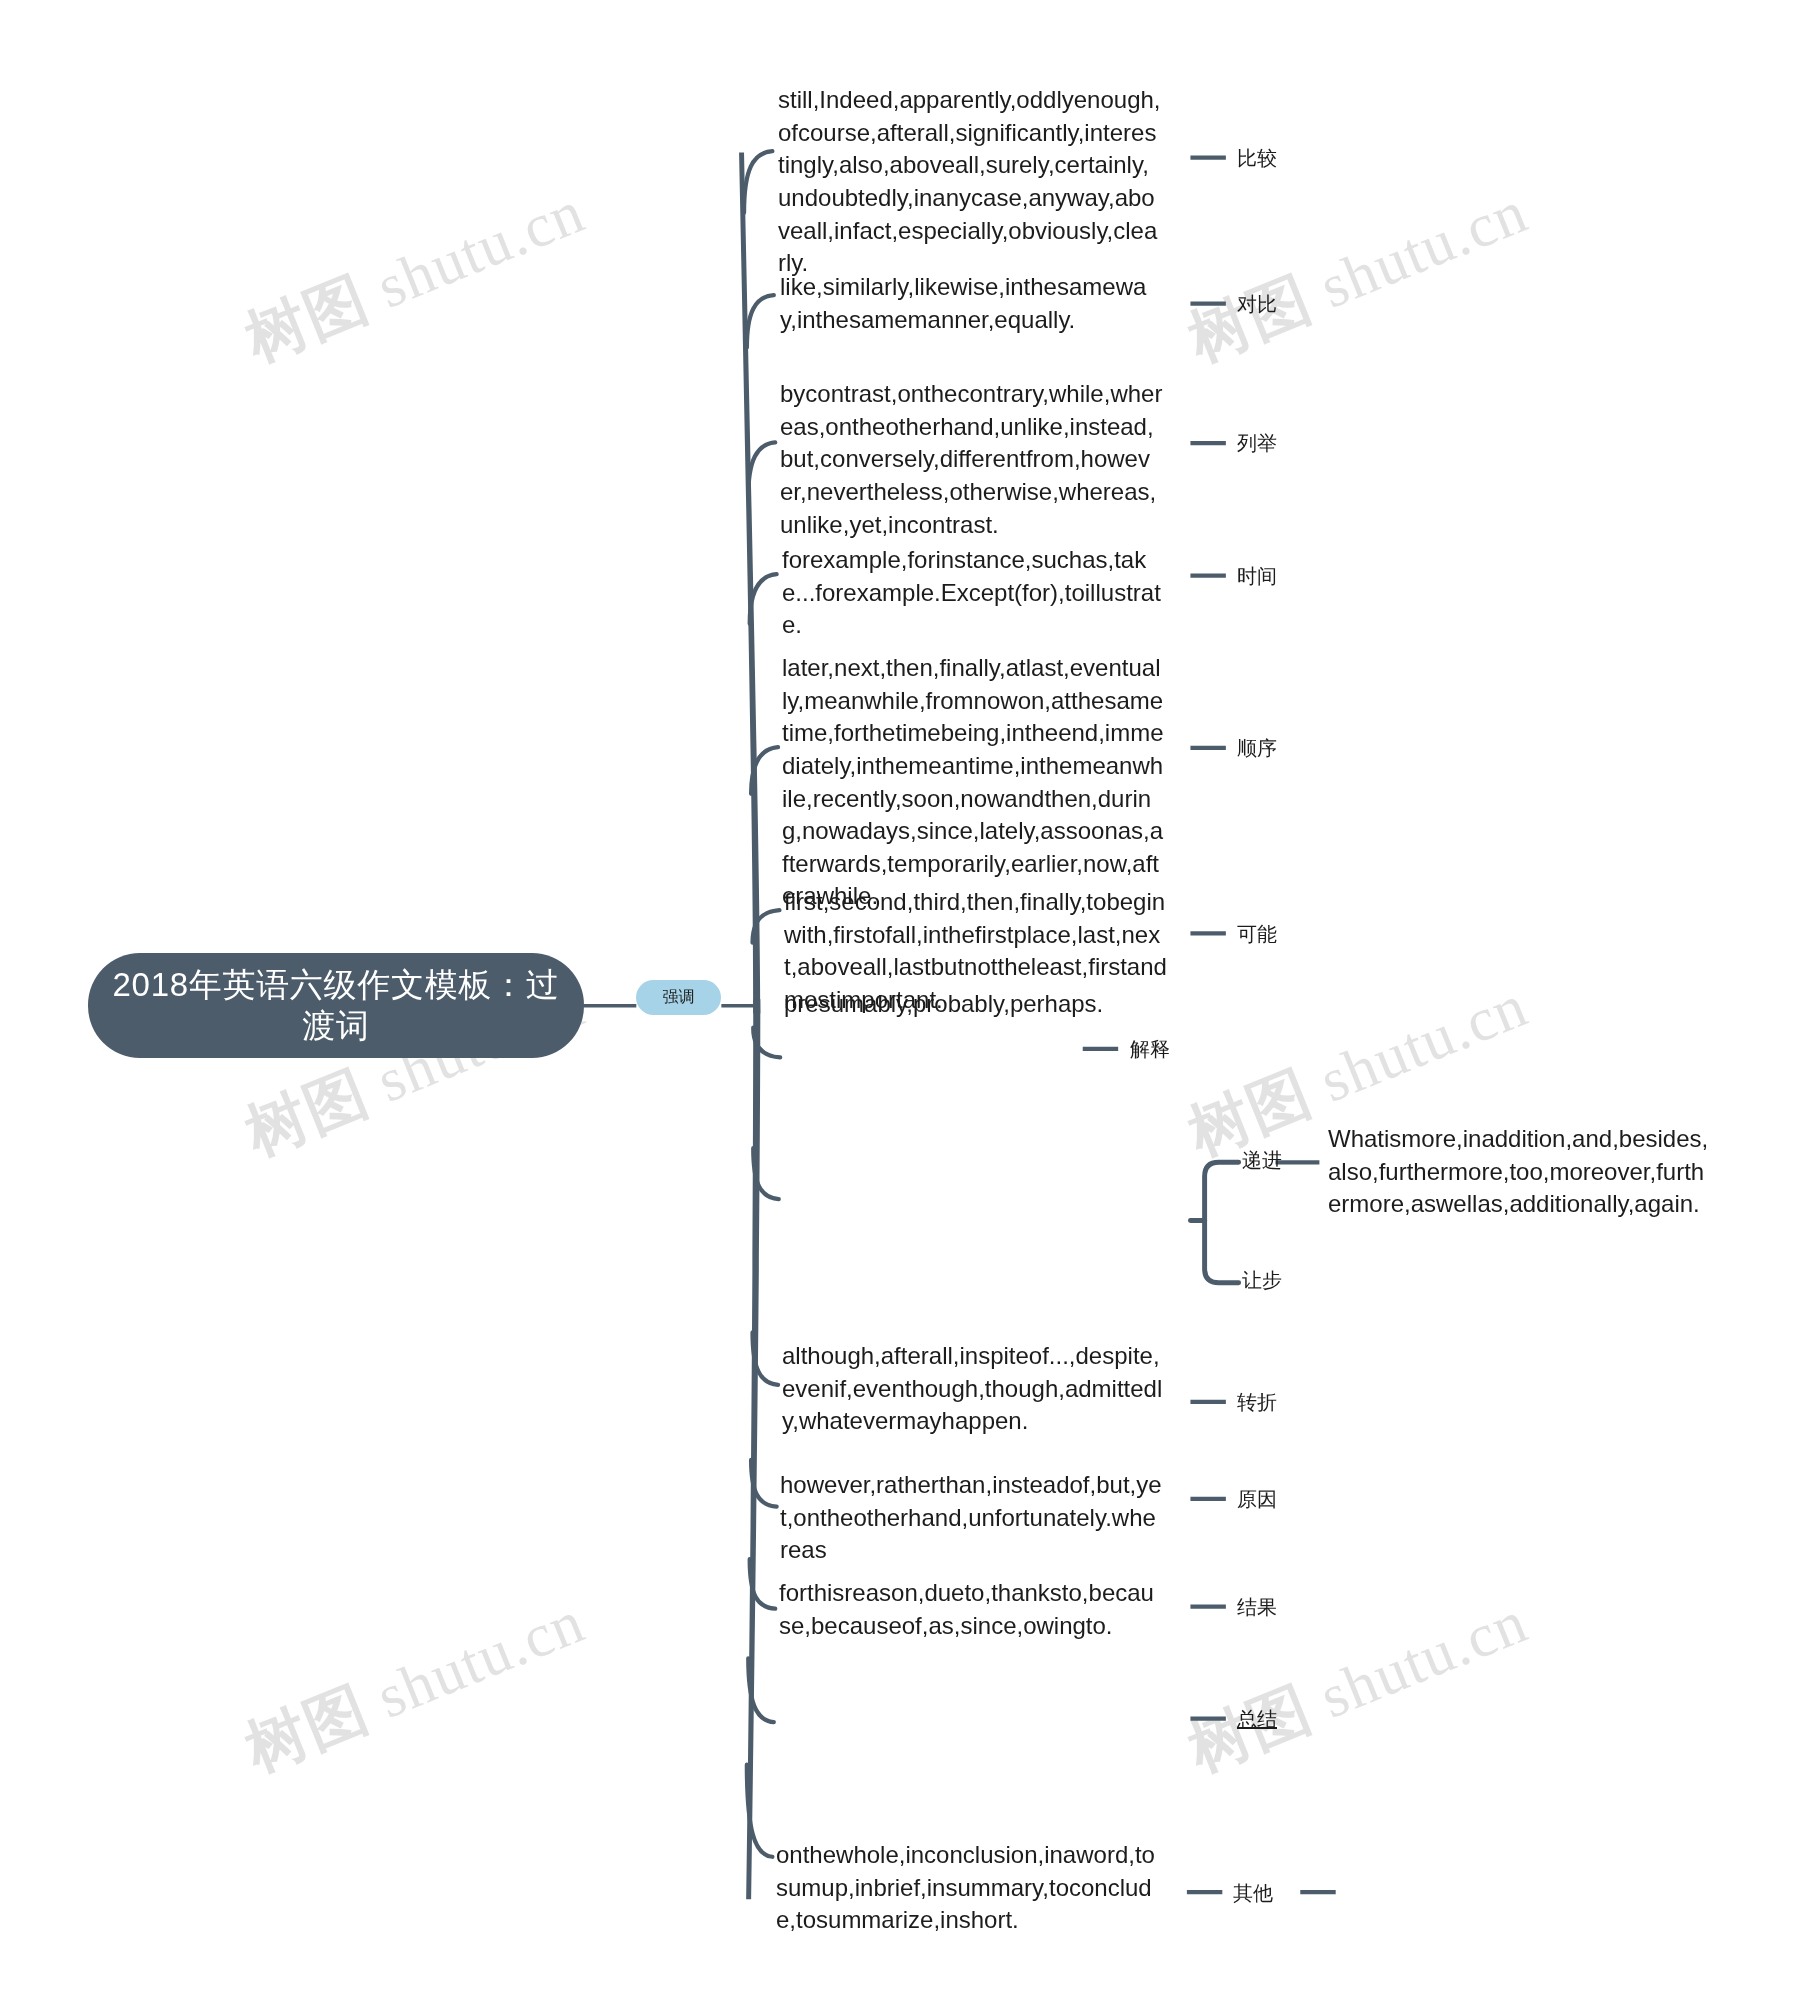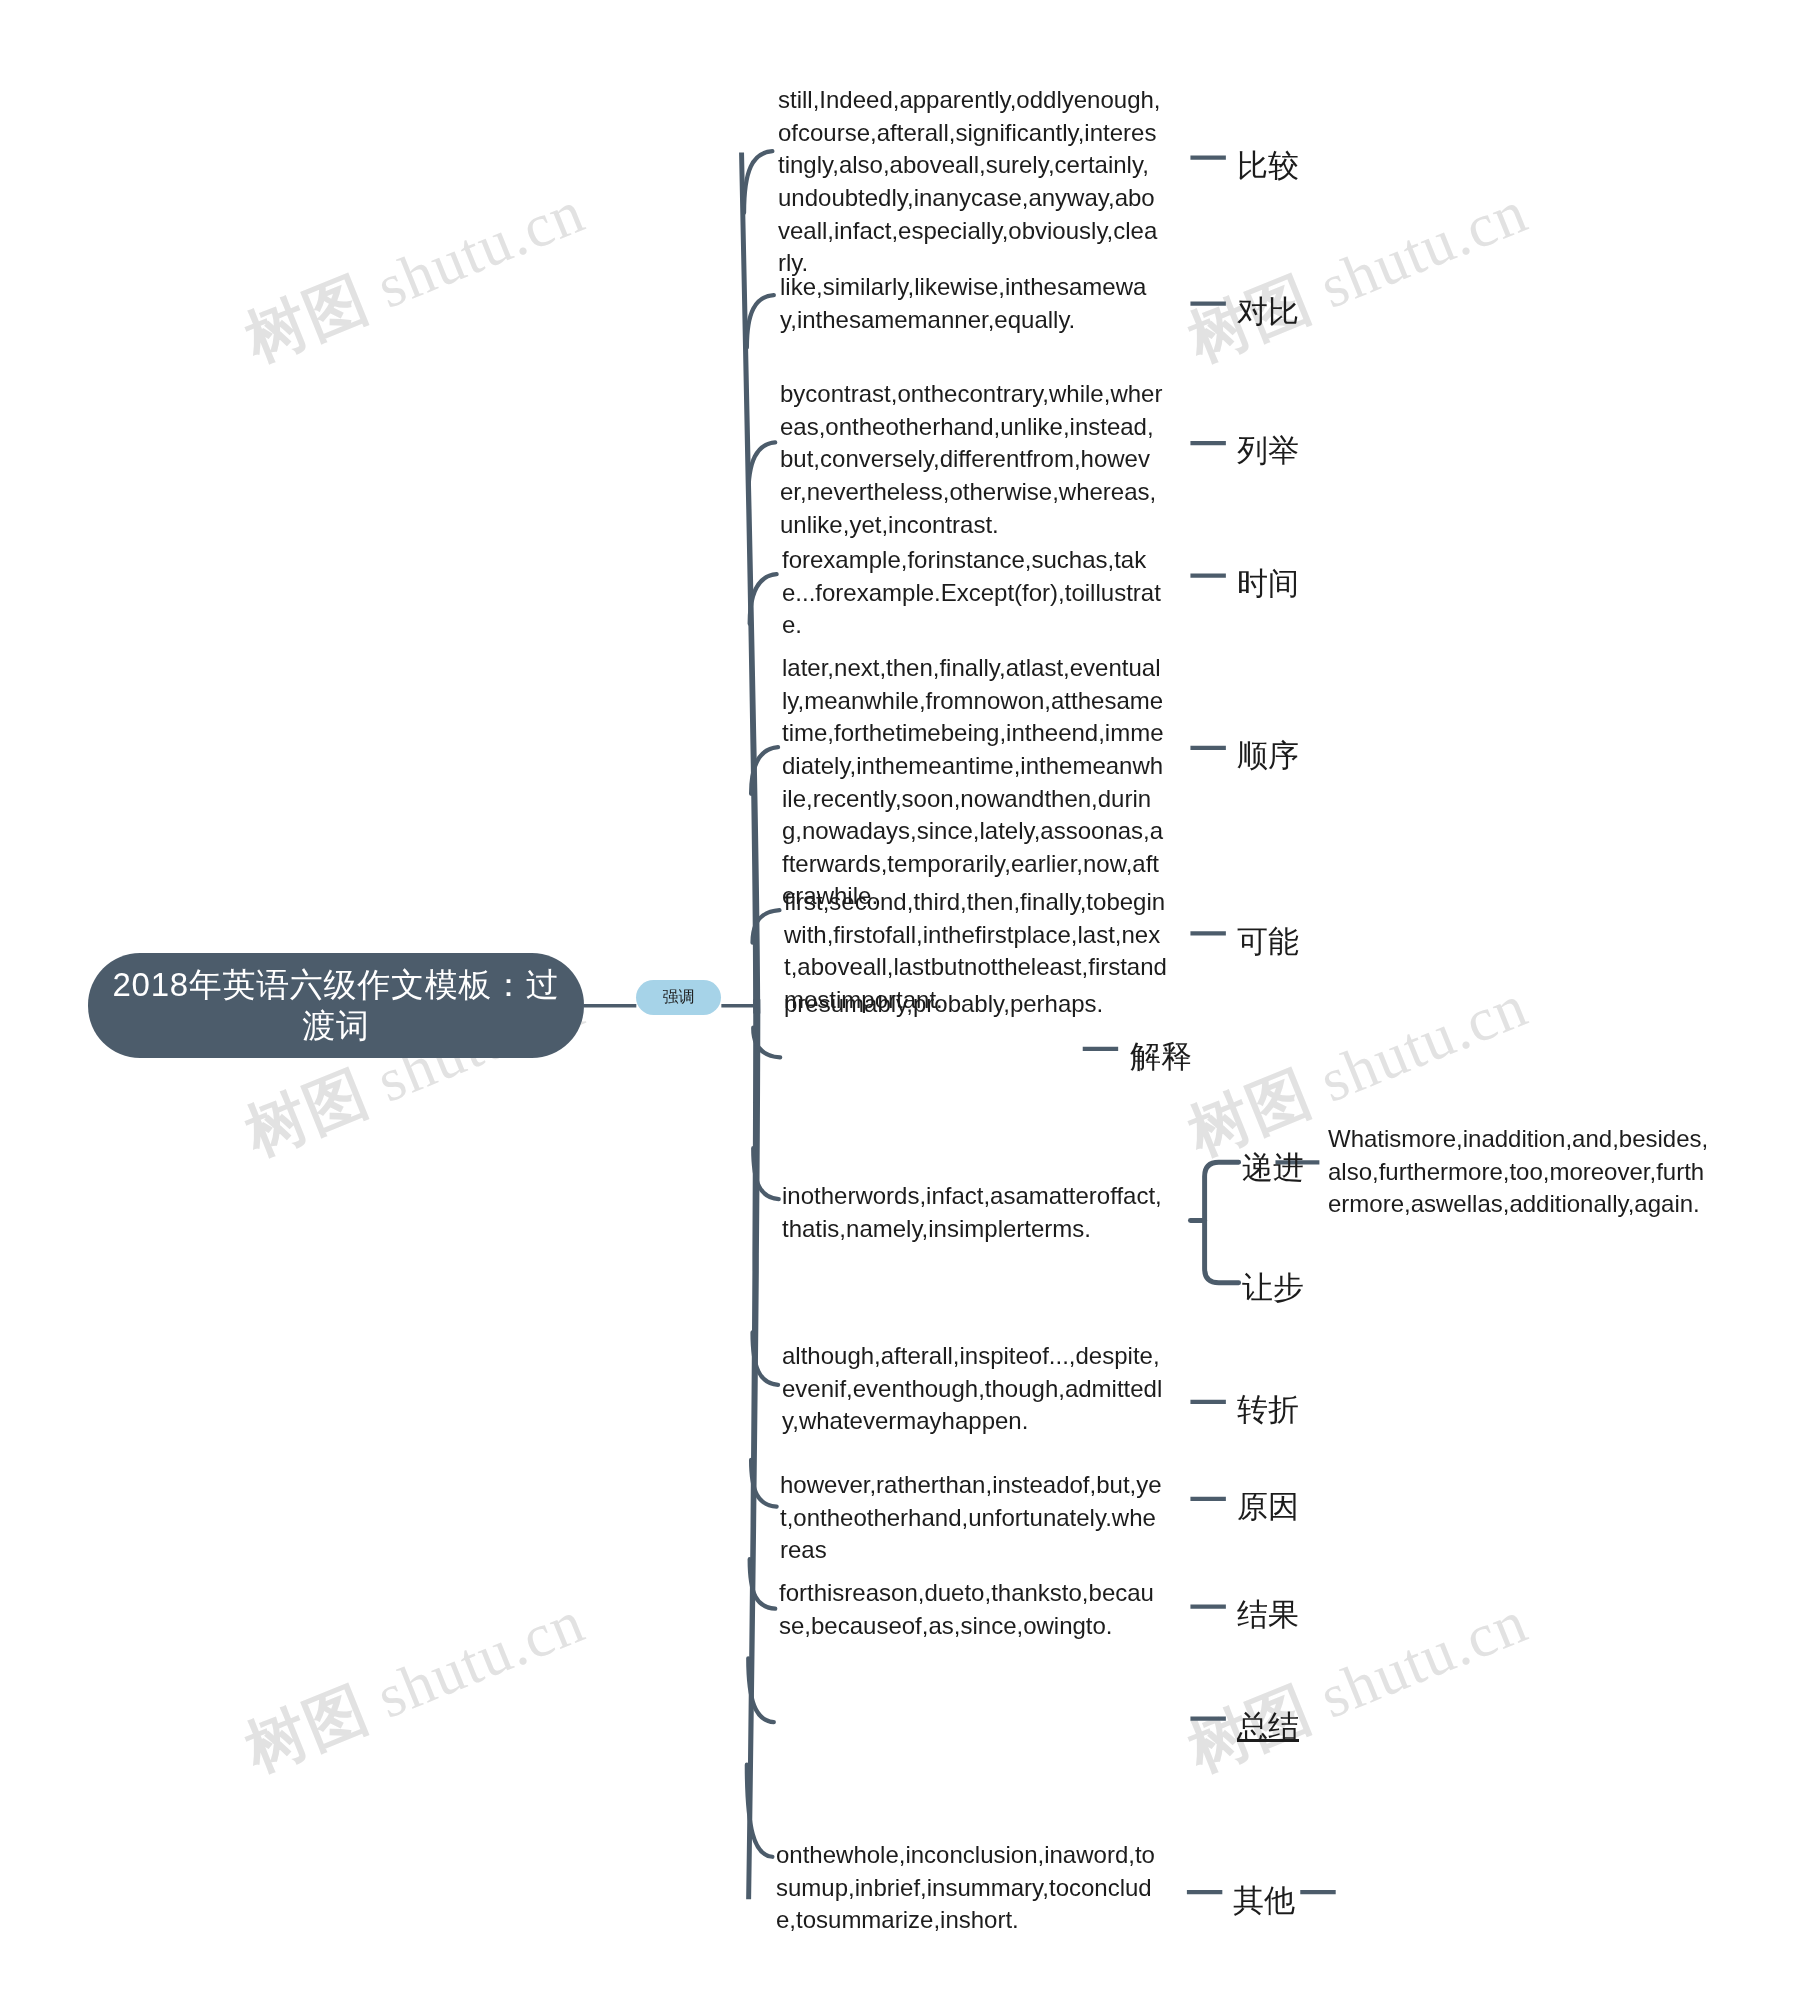--- a/index.html
+++ b/index.html
@@ -81,21 +81,21 @@
     background: #a6d3e8;
     border-radius: 25.5px;
     display: flex;
     align-items: center;
     justify-content: center;
     color: #1c1c1c;
     font-size: 16px;
   }
   .leaf-label {
     position: absolute;
-    font-size: 31px;
+    font-size: 20px;
     color: #1c1c1c;
     white-space: nowrap;
   }
   .leaf-text {
     position: absolute;
     font-size: 24px;
     line-height: 1.36;
     color: #1c1c1c;
     width: 383px;
     word-break: break-all;
@@ -185,21 +185,20 @@
       <span>强调</span>
     </div>
 
     <div class="leaf-text" style="left:778px; top:84px;">still,Indeed,apparently,oddlyenough,ofcourse,afterall,significantly,interestingly,also,aboveall,surely,certainly,undoubtedly,inanycase,anyway,aboveall,infact,especially,obviously,clearly.</div>
     <div class="leaf-text" style="left:780px; top:271px;">like,similarly,likewise,inthesameway,inthesamemanner,equally.</div>
     <div class="leaf-text" style="left:780px; top:378px;">bycontrast,onthecontrary,while,whereas,ontheotherhand,unlike,instead,but,conversely,differentfrom,however,nevertheless,otherwise,whereas,unlike,yet,incontrast.</div>
     <div class="leaf-text" style="left:782px; top:544px;">forexample,forinstance,suchas,take...forexample.Except(for),toillustrate.</div>
     <div class="leaf-text" style="left:782px; top:652px;">later,next,then,finally,atlast,eventually,meanwhile,fromnowon,atthesametime,forthetimebeing,intheend,immediately,inthemeantime,inthemeanwhile,recently,soon,nowandthen,during,nowadays,since,lately,assoonas,afterwards,temporarily,earlier,now,afterawhile.</div>
     <div class="leaf-text" style="left:784px; top:886px;">first,second,third,then,finally,tobeginwith,firstofall,inthefirstplace,last,next,aboveall,lastbutnottheleast,firstandmostimportant.</div>
     <div class="leaf-text" style="left:784px; top:988px;">presumably,probably,perhaps.</div>
-    <div class="leaf-text" style="left:782px; top:1180px;">inotherwords,infact,asamatteroffact,thatis,namely,insimplerterms.</div>
     <div class="leaf-text" style="left:782px; top:1340px;">although,afterall,inspiteof...,despite,evenif,eventhough,though,admittedly,whatevermayhappen.</div>
     <div class="leaf-text" style="left:780px; top:1469px;">however,ratherthan,insteadof,but,yet,ontheotherhand,unfortunately.whereas</div>
     <div class="leaf-text" style="left:779px; top:1577px;">forthisreason,dueto,thanksto,because,becauseof,as,since,owingto.</div>
     <div class="leaf-text" style="left:776px; top:1839px;">onthewhole,inconclusion,inaword,tosumup,inbrief,insummary,toconclude,tosummarize,inshort.</div>
 
     <div class="leaf-label" style="left:1237px; top:145px;">比较</div>
     <div class="leaf-label" style="left:1237px; top:291px;">对比</div>
     <div class="leaf-label" style="left:1237px; top:430px;">列举</div>
     <div class="leaf-label" style="left:1237px; top:563px;">时间</div>
     <div class="leaf-label" style="left:1237px; top:735px;">顺序</div>

